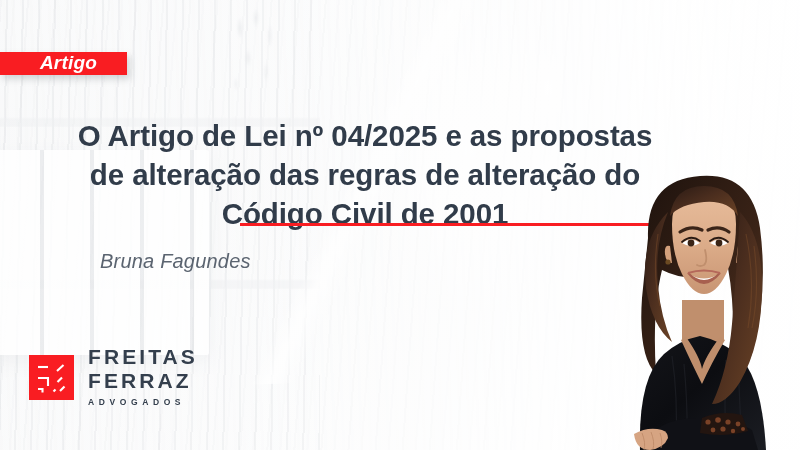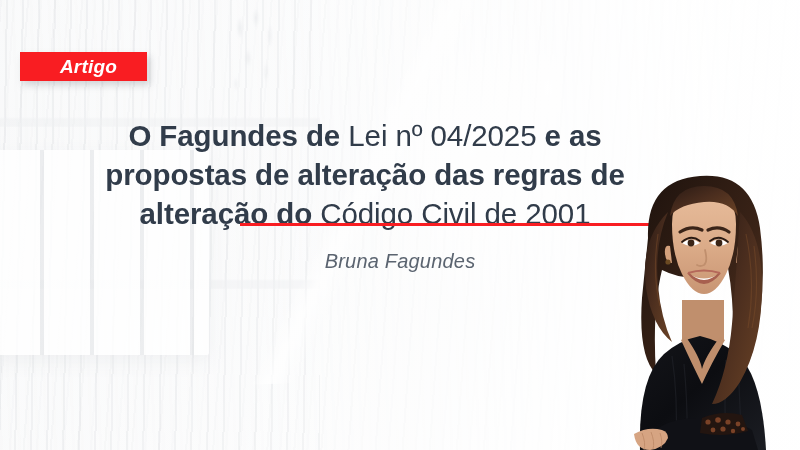--- a/index.html
+++ b/index.html
@@ -106,27 +106,26 @@
     inset: 0;
     background: linear-gradient(95deg, rgba(255,255,255,0.30) 0%, rgba(255,255,255,0.42) 55%, rgba(255,255,255,0.66) 100%);
   }
 
   
   .badge {
     position: absolute;
     left: 0;
     top: 52px;
     width: 127px;
-    height: 29px;
+    height: 23px;
     background: #f91d22;
     box-shadow: 3px 4px 7px rgba(120,125,132,0.30);
     display: flex;
-    align-items: center;
+    align-items: flex-start;
     justify-content: center;
-    margin-left: 20px;
   }
   .badge-label {
     color: #ffffff;
     font-size: 19px;
     font-weight: bold;
     font-style: italic;
     letter-spacing: 0.2px;
     padding-right: 10px;
     padding-left: 20px;
     white-space: nowrap;
@@ -137,39 +136,38 @@
     position: absolute;
     left: 60px;
     top: 96px;
     width: 610px;
     text-align: center;
     color: #313c4a;
     font-size: 29.5px;
     line-height: 39px;
     letter-spacing: -0.1px;
   }
-  .headline .hl-strong { font-weight: normal; }
+  .headline .hl-strong { font-weight: bold; }
 
   
   .divider {
     position: absolute;
     left: 240px;
     top: 223px;
     width: 428px;
     height: 3px;
     background: #f91d22;
   }
 
   
   .author {
     position: absolute;
     left: 100px;
     top: 250px;
     width: 600px;
-    text-align: center;
     color: #5b6470;
     font-size: 20px;
     font-style: italic;
     letter-spacing: 0.2px;
   }
 
   
   .logo {
     position: absolute;
     left: 29px;
@@ -226,27 +224,47 @@
   <div class="bg-books"></div>
   <div class="bg-diag"></div>
   <div class="bg-plant"></div>
   <div class="bg-veil"></div>
 
   <div class="badge">
     <span class="badge-label">Artigo</span>
   </div>
 
   <h1 class="headline">
-    <span>O Fagundes de </span><span class="hl-strong">Lei nº 04/2025</span><span> e as propostas de alteração das regras de alteração do </span><span class="hl-strong">Código Civil de 2001</span>
+    <span>O Artigo de </span><span class="hl-strong">Lei nº 04/2025</span><span> e as propostas de alteração das regras de alteração do </span><span class="hl-strong">Código Civil de 2001</span>
   </h1>
 
   <div class="divider"></div>
 
   <div class="author">Bruna Fagundes</div>
 
+  <div class="logo">
+    <div class="logo-mark">
+      <svg width="45" height="45" viewBox="0 0 45 45" aria-hidden="true">
+        <g stroke="#ffffff" stroke-width="2.1" fill="none" stroke-linecap="butt">
+          <line x1="9" y1="12" x2="19" y2="12"></line>
+          <path d="M9 23 L19 23 L19 31"></path>
+          <path d="M9 34 L13.5 34 L13.5 37.5"></path>
+          <line x1="28" y1="16" x2="34.5" y2="10"></line>
+          <line x1="28.5" y1="27" x2="33" y2="22.5"></line>
+          <line x1="31" y1="36" x2="35.5" y2="31.5"></line>
+          <line x1="24.5" y1="36.5" x2="26.5" y2="34.5"></line>
+        </g>
+      </svg>
+    </div>
+    <div class="logo-words">
+      <span class="logo-line1">FREITAS</span>
+      <span class="logo-line2">FERRAZ</span>
+      <span class="logo-line3">ADVOGADOS</span>
+    </div>
+  </div>
 
   <div class="portrait">
     <svg width="190" height="300" viewBox="0 0 190 300" aria-hidden="true">
       <defs>
         <linearGradient id="hairG" x1="0" y1="0" x2="1" y2="1">
           <stop offset="0%" stop-color="#2a1a14"></stop>
           <stop offset="45%" stop-color="#4a2d1e"></stop>
           <stop offset="100%" stop-color="#6b4326"></stop>
         </linearGradient>
         <linearGradient id="hairG2" x1="0" y1="0" x2="1" y2="1">

